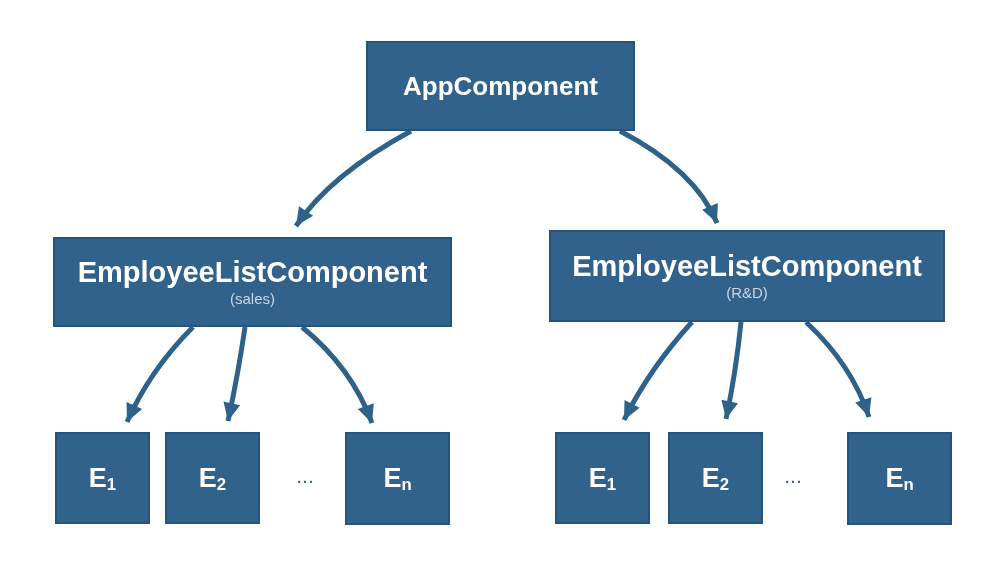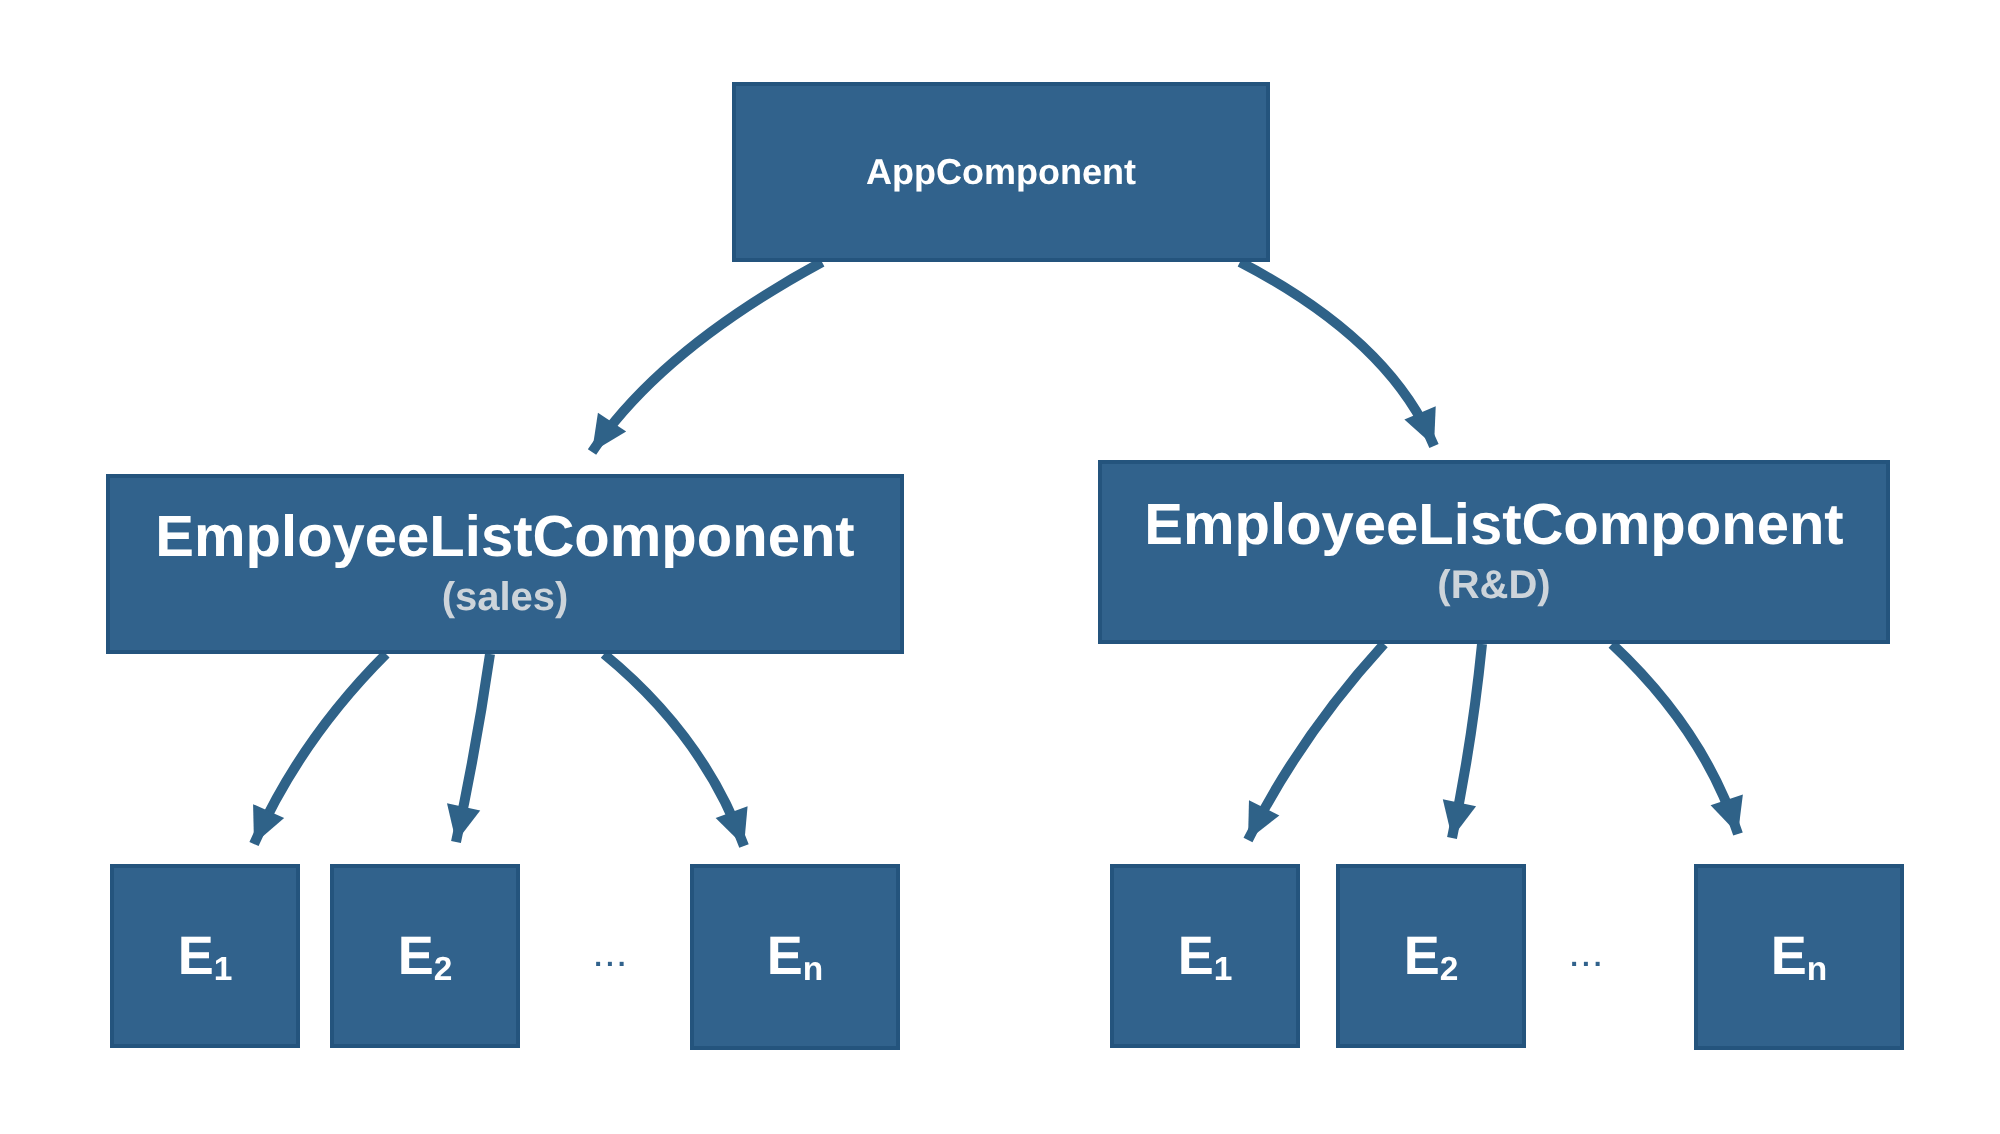--- a/index.html
+++ b/index.html
@@ -24,23 +24,23 @@
   .node{
     position:absolute;
     background:var(--box-fill);
     border:2px solid var(--box-border);
     display:flex;flex-direction:column;align-items:center;justify-content:center;
     color:var(--label-text);
     text-align:center;
   }
   .node-label{font-weight:bold;}
   .app{left:366px;top:41px;width:269px;height:90px;}
-  .app .node-label{font-size:18px;}
+  .app .node-label{font-size:26px;}
   .elc .node-label{font-size:29px;line-height:1.2;}
-  .node-subtitle{font-weight:bold;font-size:20px;line-height:1.25;color:var(--subtitle-text);}
+  .node-subtitle{font-weight:normal;font-size:15px;line-height:1.25;color:var(--subtitle-text);}
   .elc-left{left:53px;top:237px;width:399px;height:90px;}
   .elc-right{left:549px;top:230px;width:396px;height:92px;}
   .leaf{font-size:27px;font-weight:bold;}
   .leaf-sub{font-size:0.62em;display:inline-block;transform:translateY(0.18em);}
   .leaf-s1{left:55px;top:432px;width:95px;height:92px;}
   .leaf-s2{left:165px;top:432px;width:95px;height:92px;}
   .leaf-sn{left:345px;top:432px;width:105px;height:93px;}
   .leaf-r1{left:555px;top:432px;width:95px;height:92px;}
   .leaf-r2{left:668px;top:432px;width:95px;height:92px;}
   .leaf-rn{left:847px;top:432px;width:105px;height:93px;}

